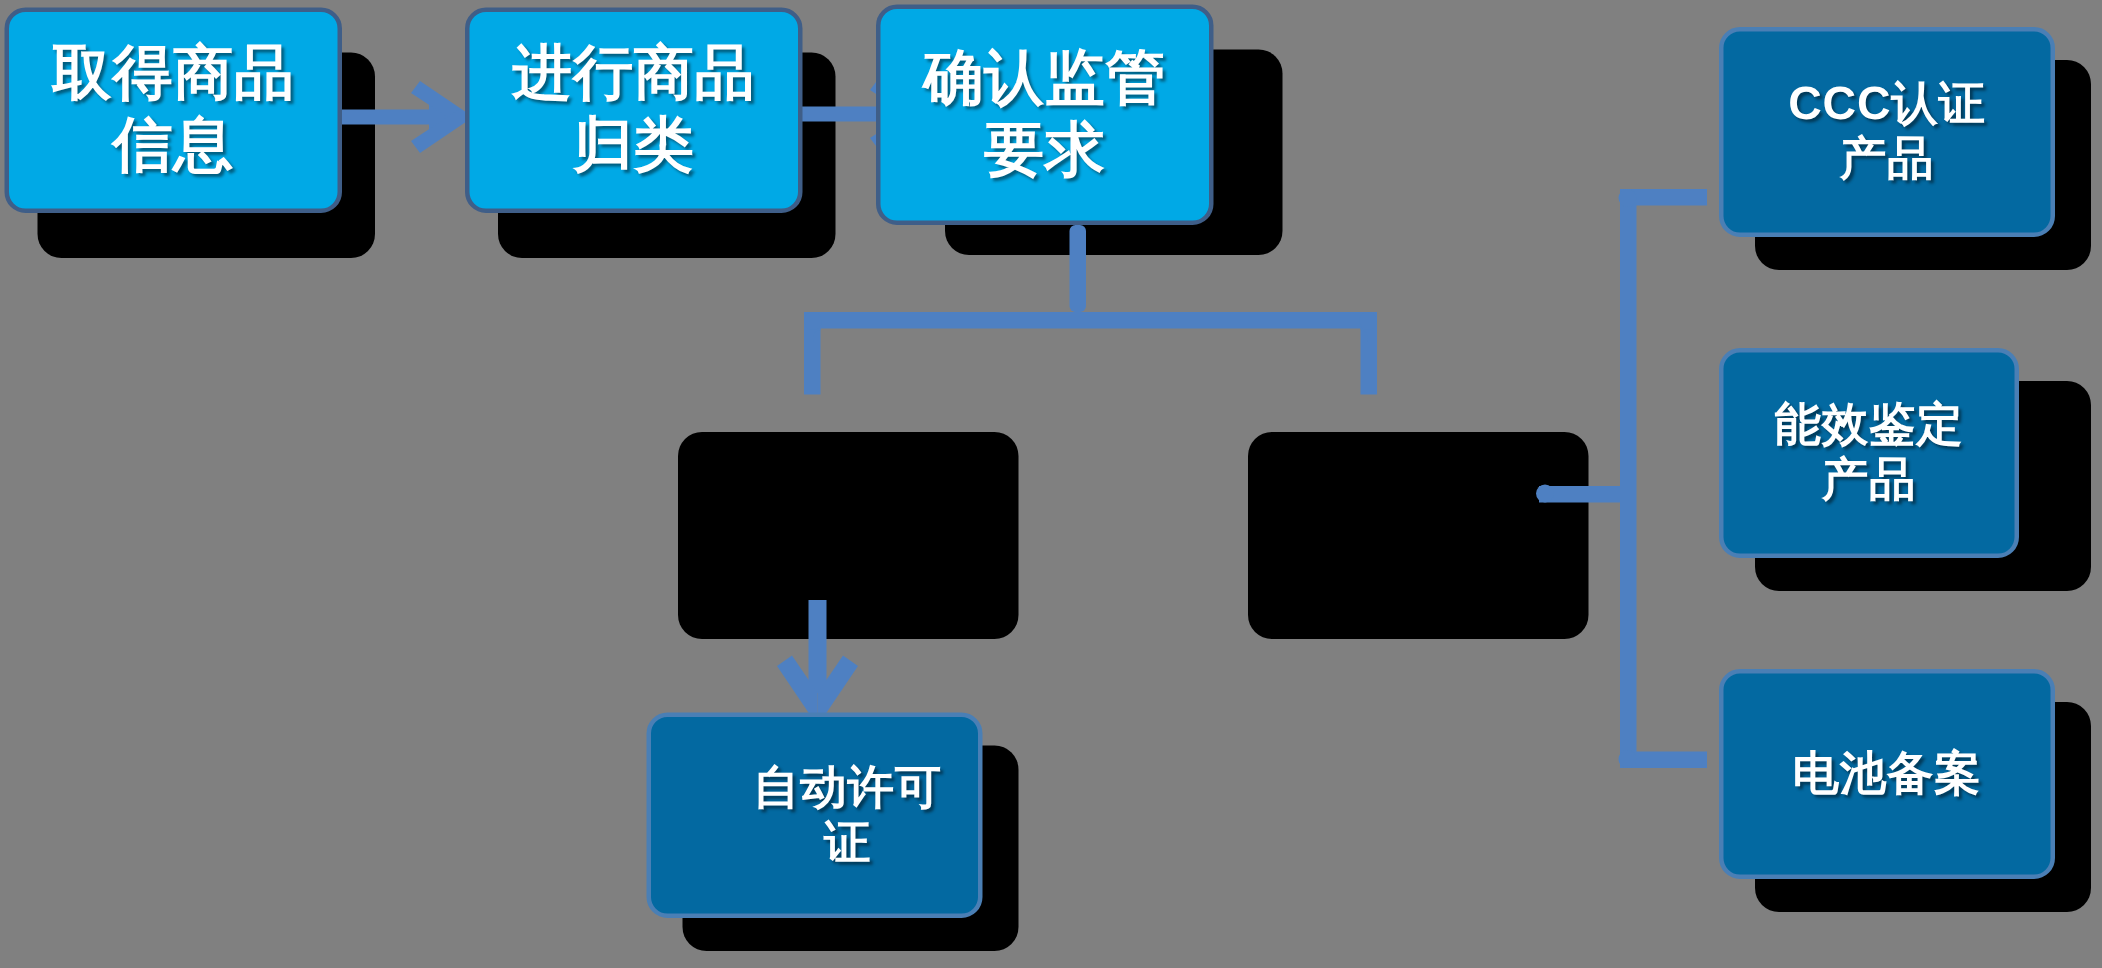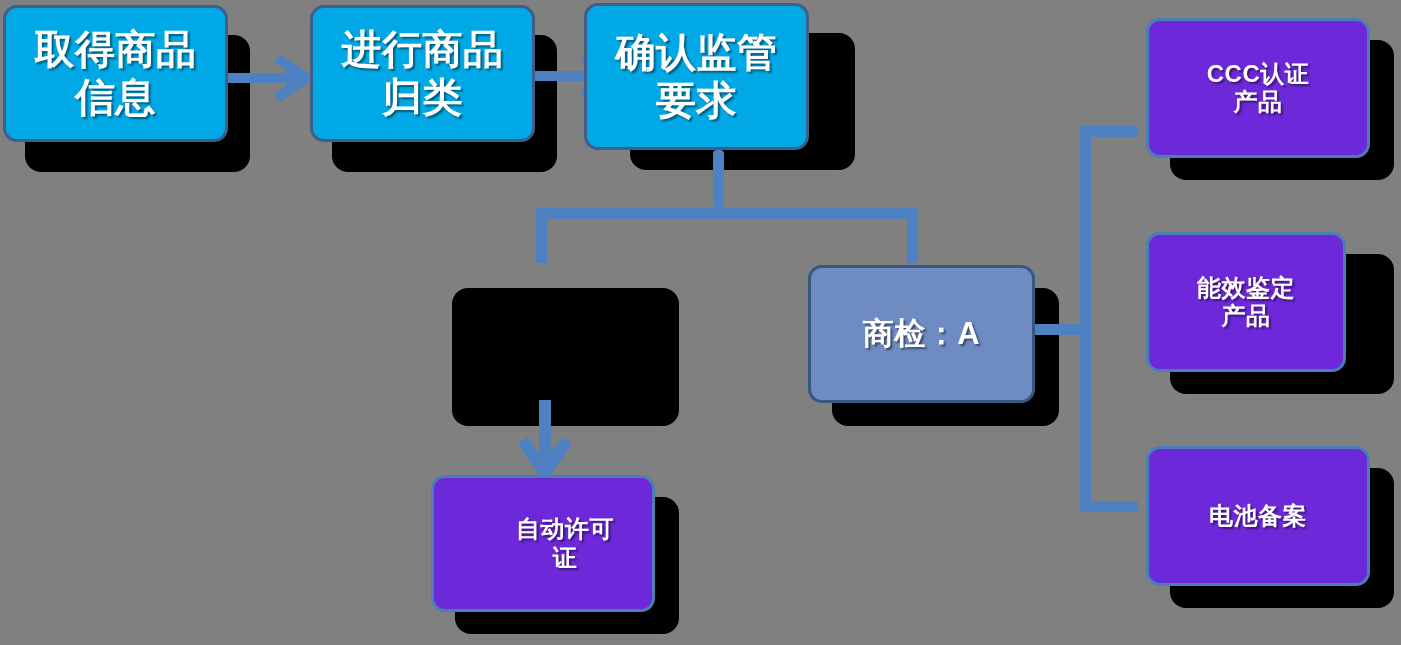--- a/index.html
+++ b/index.html
@@ -54,24 +54,24 @@
     border-radius: 14px;
     font-size: 40px;
   }
   .mid {
     background: #6E8CC2;
     border: 3px solid #36597F;
     border-radius: 14px;
     font-size: 31px;
   }
   .navy {
-    background: #6d28d9;
+    background: #0369a1;
     border: 3px solid #4A7FB5;
     border-radius: 14px;
-    font-size: 24px;
+    font-size: 31px;
   }
 
   
   .conn {
     position: absolute;
     background: #4E80C2;
     z-index: 2;
   }
   .conn.round { border-radius: 4px; }
 
@@ -144,23 +144,20 @@
 
   <div class="node cyan" style="left:310px; top:5px; width:225px; height:137px;">
     <span class="lbl"><span>进行商品</span><br><span>归类</span></span>
   </div>
 
   <div class="node cyan" style="left:584px; top:3px; width:225px; height:147px;">
     <span class="lbl"><span>确认监管</span><br><span>要求</span></span>
   </div>
 
 
-  <div class="node mid" style="left:808px; top:265px; width:227px; height:138px;">
-    <span class="lbl">商检：A</span>
-  </div>
 
   <div class="node navy" style="left:431px; top:475px; width:224px; height:137px;padding-left:44px;">
     <span class="lbl"><span>自动许可</span><br><span>证</span></span>
   </div>
 
   <div class="node navy" style="left:1146px; top:18px; width:224px; height:140px;">
     <span class="lbl"><span>CCC认证</span><br><span>产品</span></span>
   </div>
 
   <div class="node navy" style="left:1146px; top:232px; width:200px; height:140px;">

